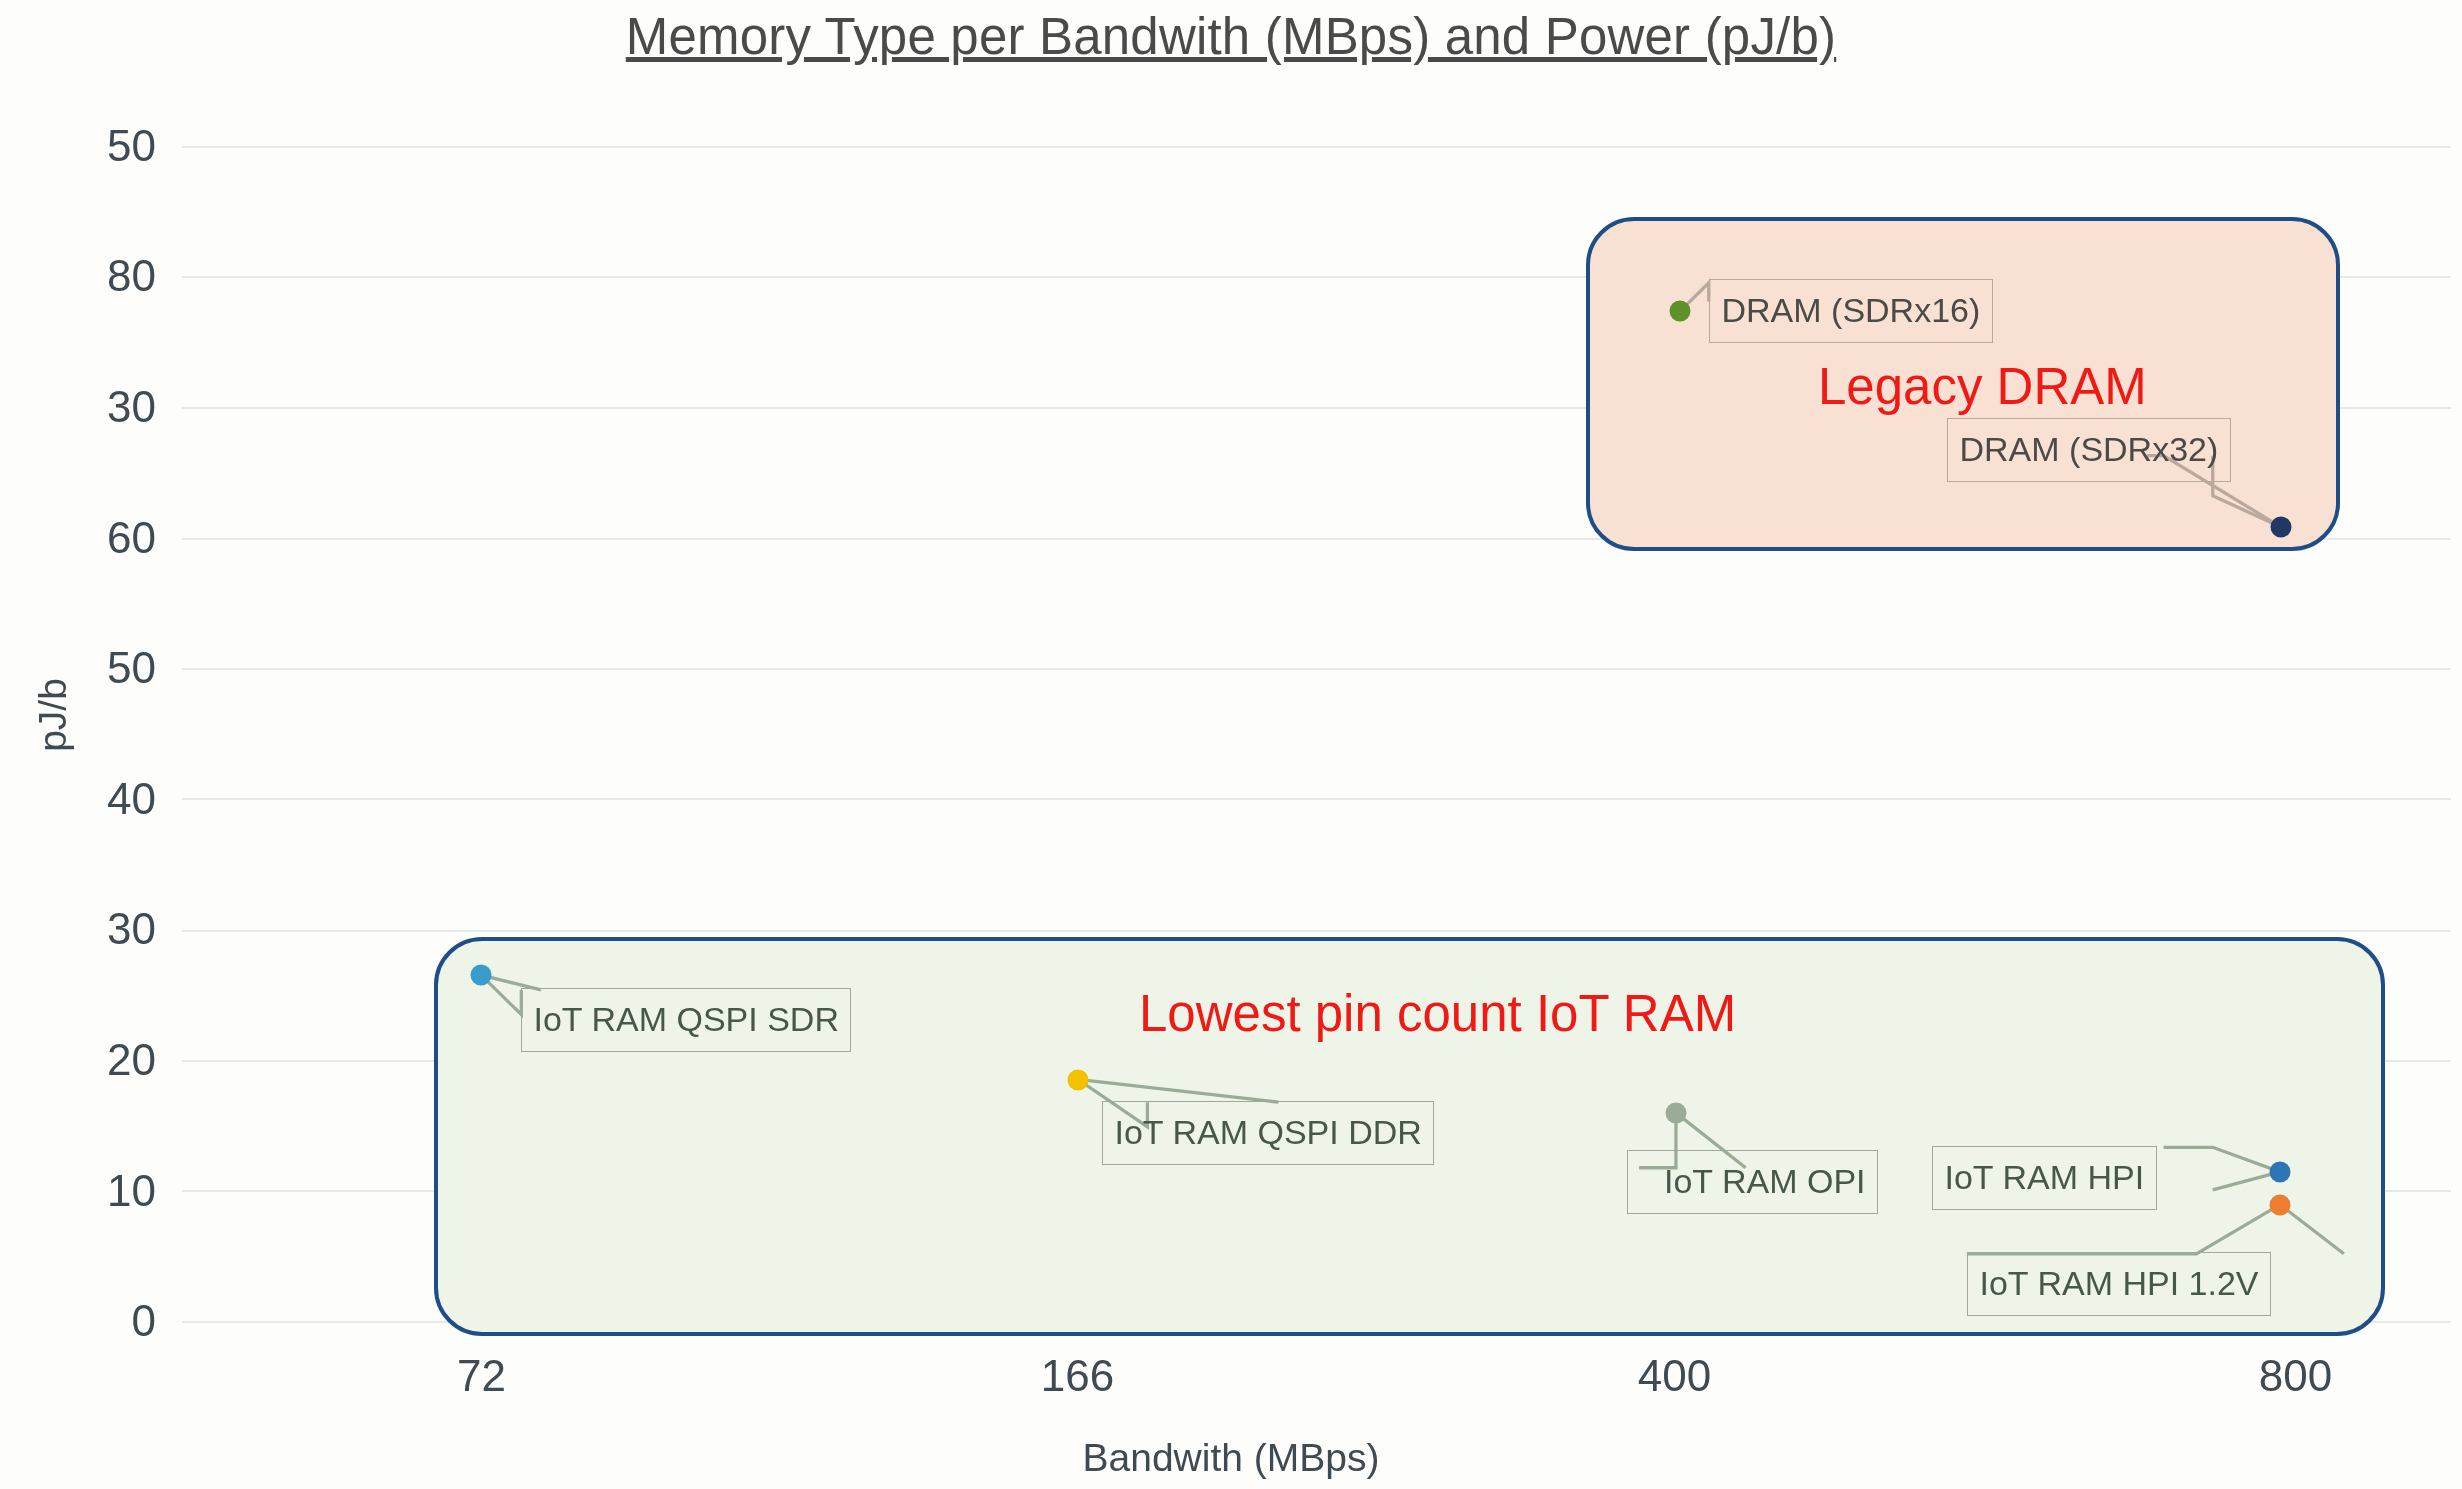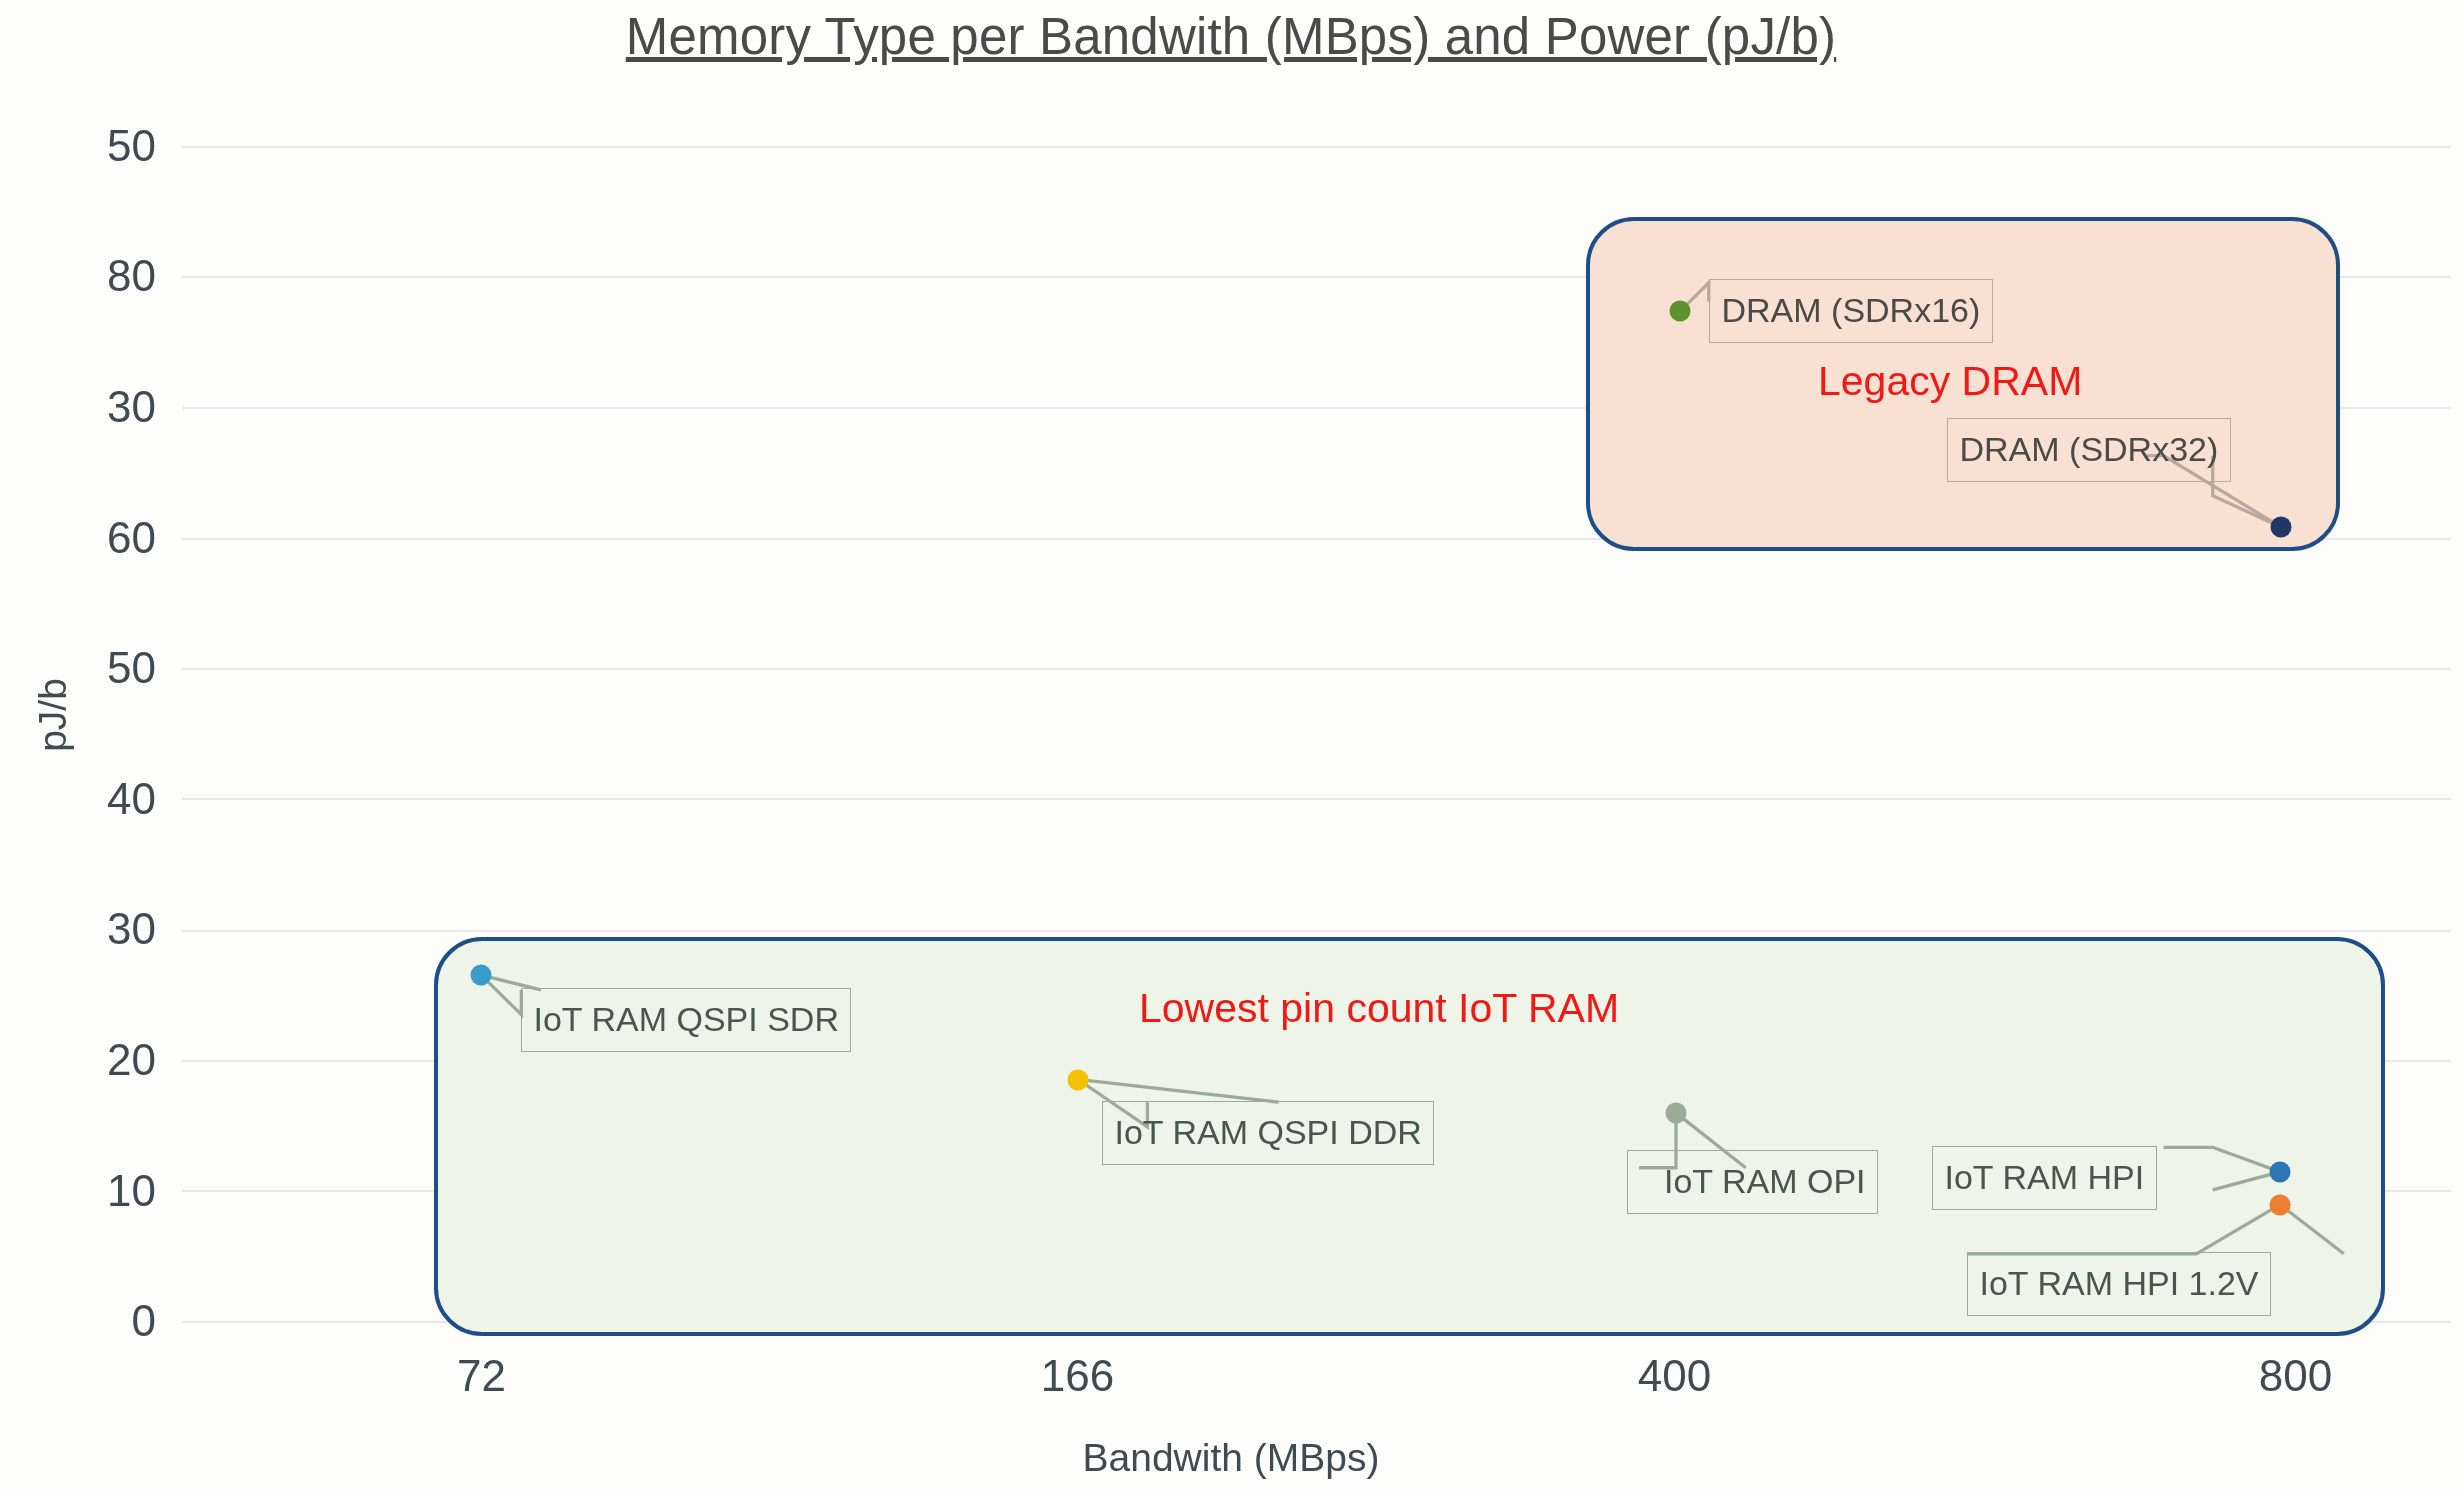--- a/index.html
+++ b/index.html
@@ -99,21 +99,21 @@
     box-sizing: border-box;
   }
   #region-legacy {
     background: #f8e0d2;
   }
   #region-iot {
     background: #eef4e7;
   }
   .region-note {
     position: absolute;
-    font-size: 41px;
+    font-size: 51px;
     color: #ef1a16;
     white-space: nowrap;
     line-height: 1;
   }
 
   
   .point {
     position: absolute;
     width: 21px;
     height: 21px;

